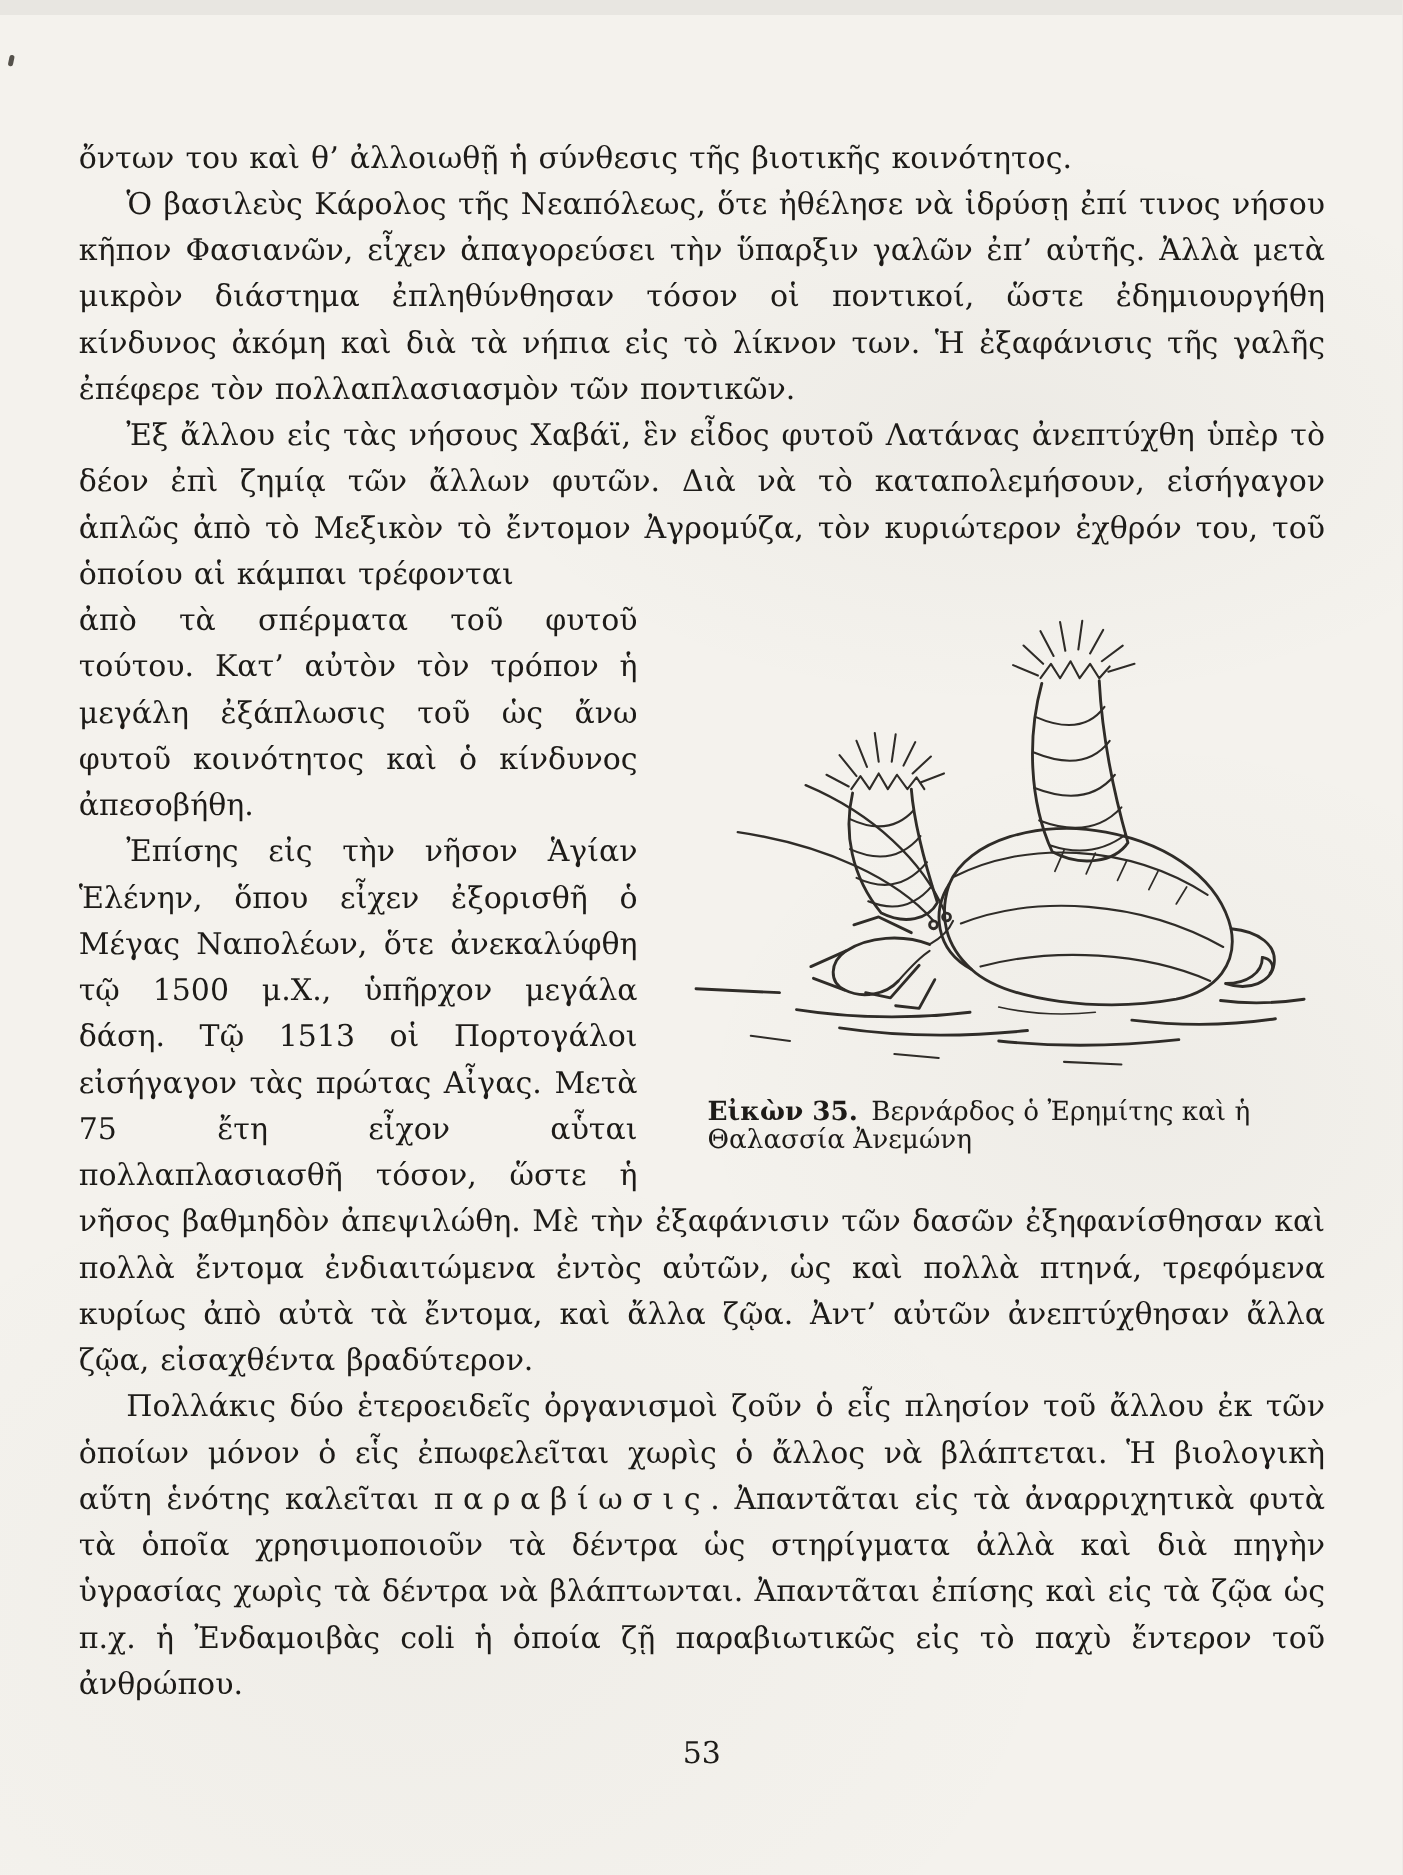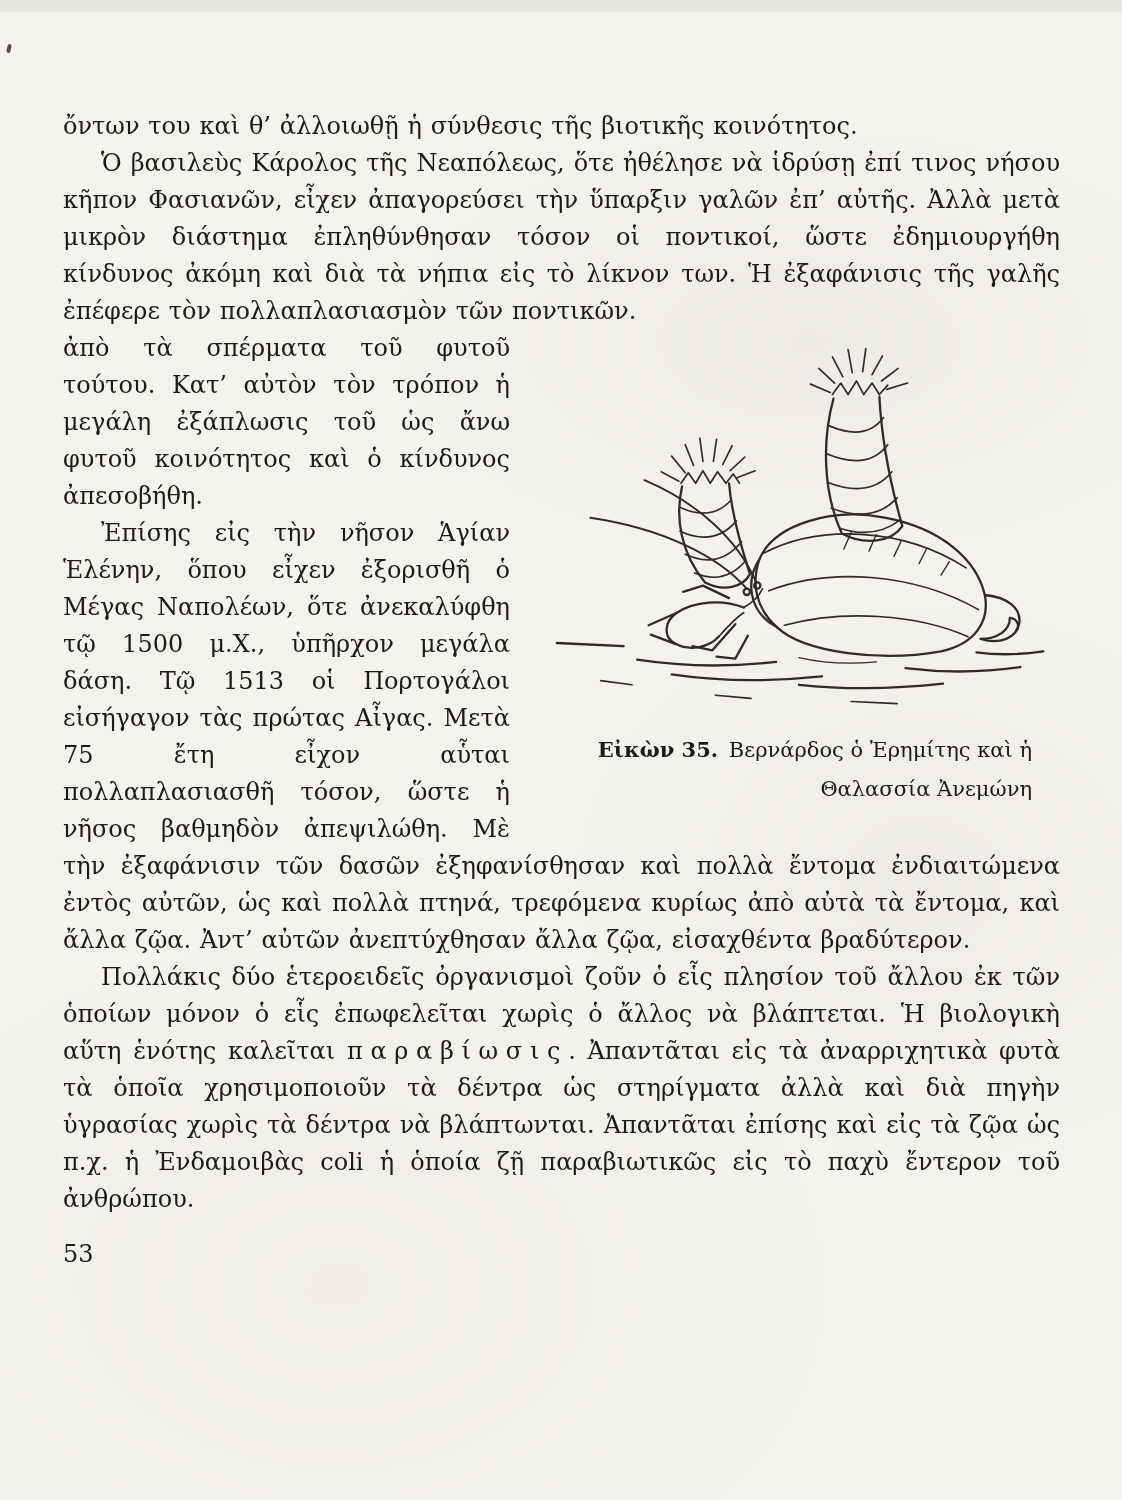--- a/index.html
+++ b/index.html
@@ -41,28 +41,29 @@
   }
   figure.figure svg {
     display: block;
     width: 100%;
     height: auto;
   }
   figcaption.caption {
     margin-top: 10px;
     padding: 0 28px;
     font-size: 21px;
-    line-height: 39px;
-    text-align: right;
+    line-height: 22px;
+    text-align: left;
     text-indent: 0;
   }
   .caption-label { font-weight: bold; margin-right: 4px; }
 
   .page-number {
     clear: both;
+    text-align: center;
     font-size: 24px;
     margin-top: 22px;
   }
 
   .scan-line {
     position: absolute;
     left: 118px;
     bottom: 5px;
     width: 892px;
     height: 4px;
@@ -85,20 +86,21 @@
 
 <div class="page">
   <div class="scan-speck"></div>
 
   <div class="body-text">
 
     <p>ὄντων του καὶ θ’ ἀλλοιωθῇ ἡ σύνθεσις τῆς βιοτικῆς κοινότητος.</p>
 
     <p class="indent">Ὁ βασιλεὺς Κάρολος τῆς Νεαπόλεως, ὅτε ἠθέλησε νὰ ἱδρύσῃ ἐπί τινος νήσου κῆπον Φασιανῶν, εἶχεν ἀπαγορεύσει τὴν ὕπαρξιν γαλῶν ἐπ’ αὐτῆς. Ἀλλὰ μετὰ μικρὸν διάστημα ἐπληθύνθησαν τόσον οἱ ποντικοί, ὥστε ἐδημιουργήθη κίνδυνος ἀκόμη καὶ διὰ τὰ νήπια εἰς τὸ λίκνον των. Ἡ ἐξαφάνισις τῆς γαλῆς ἐπέφερε τὸν πολλαπλασιασμὸν τῶν ποντικῶν.</p>
 
+    <p class="indent">Ἐξ ἄλλου εἰς τὰς νήσους Χαβάϊ, ἓν εἶδος φυτοῦ Λατάνας ἀνεπτύχθη ὑπὲρ τὸ δέον ἐπὶ ζημίᾳ τῶν ἄλλων φυτῶν. Διὰ νὰ τὸ καταπολεμήσουν, εἰσήγαγον ἁπλῶς ἀπὸ τὸ Μεξικὸν τὸ ἔντομον Ἀγρομύζα, τὸν κυριώτερον ἐχθρόν του, τοῦ ὁποίου αἱ κάμπαι τρέφονται</p>
 
     <figure class="figure">
       <svg viewBox="0 0 500 370" xmlns="http://www.w3.org/2000/svg" role="img" aria-label="hermit-crab-in-shell-with-sea-anemones-line-drawing">
         <g stroke="#2f2c28" stroke-width="2.2" fill="none" stroke-linecap="round" stroke-linejoin="round">
 
           <path d="M18 296 L82 299"></path>
           <path d="M95 312 Q160 322 228 314"></path>
           <path d="M128 326 Q195 336 272 328"></path>
           <path d="M250 336 Q315 343 388 335"></path>
           <path d="M352 320 Q408 327 462 319"></path>

